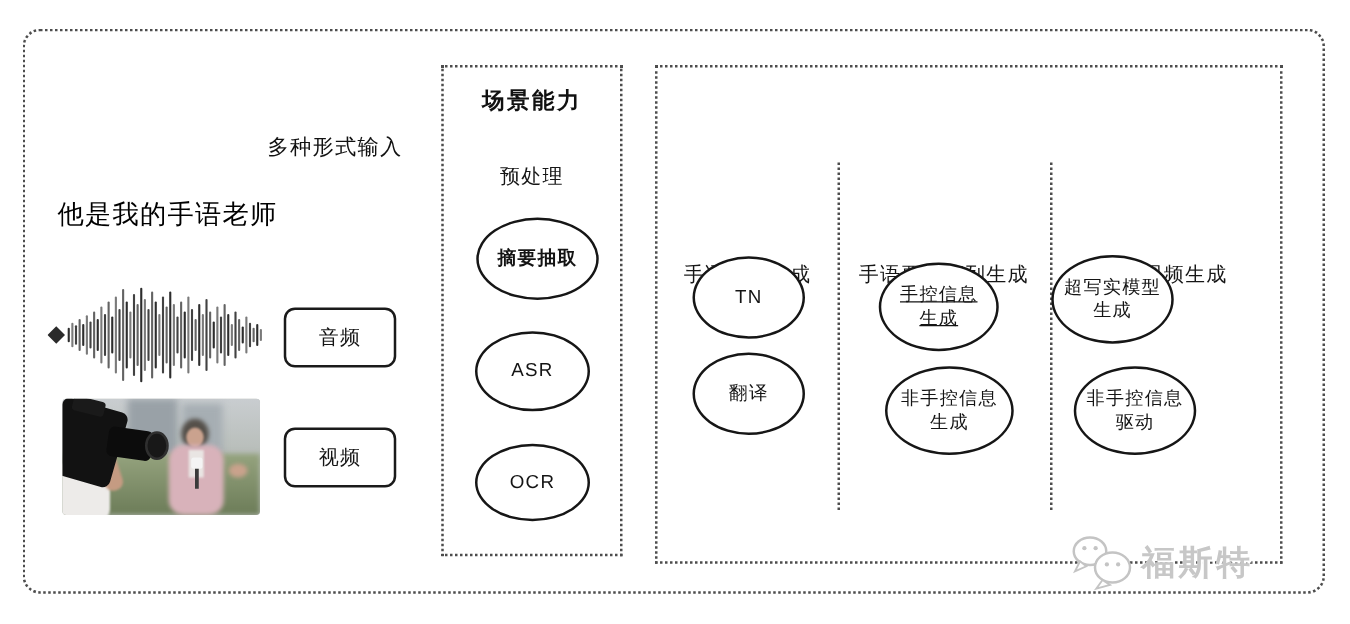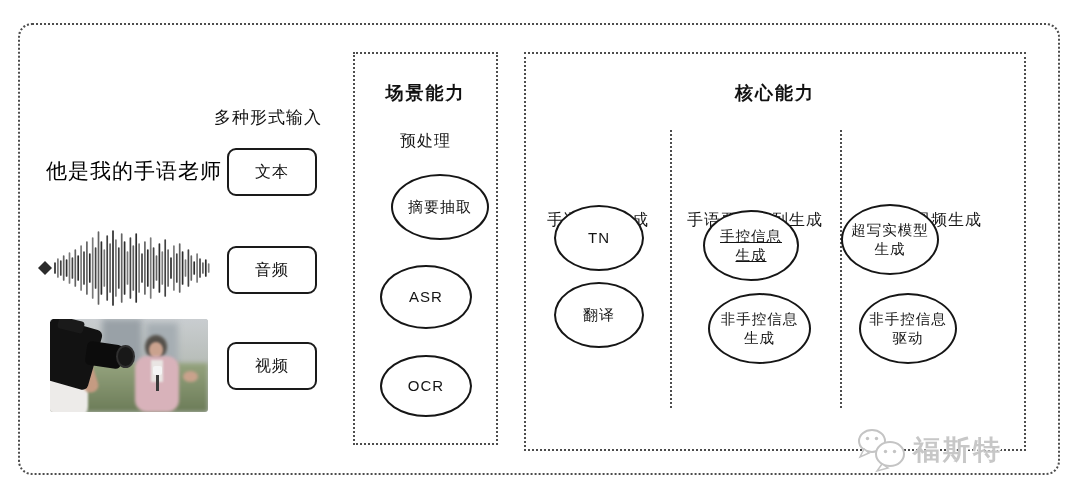--- a/index.html
+++ b/index.html
@@ -53,21 +53,21 @@
   .scene-box{
     position:absolute;left:353px;top:52px;width:141px;height:389px;
     border:2px dotted #4d4d4d;
   }
   .core-box{
     position:absolute;left:524px;top:52px;width:498px;height:395px;
     border:2px dotted #4d4d4d;
   }
   .box-title{
     position:absolute;left:0;right:0;top:14px;text-align:center;
-    font-size:18px;font-weight:700;letter-spacing:2px;color:#111;margin-top:13px;
+    font-size:18px;font-weight:700;letter-spacing:2px;color:#111;
   }
   .scene-sub{
     position:absolute;left:0;right:0;top:77px;text-align:center;
     font-size:16px;letter-spacing:1px;color:#161616;
   }
   .divider{
     position:absolute;top:76px;height:278px;width:0;
     border-left:2px dotted #4d4d4d;
   }
   .d1{left:144px;}
@@ -79,21 +79,21 @@
   .ch1{left:0;width:144px;}
   .ch2{left:144px;width:170px;}
   .ch3{left:314px;width:182px;}
   .node{
     position:absolute;border:2.5px solid #161616;border-radius:50%;background:#fff;
     display:flex;align-items:center;justify-content:center;text-align:center;
     font-size:15px;letter-spacing:1px;color:#141414;white-space:pre-line;line-height:1.3;
   }
   .node.small-text{font-size:14.5px;}
   
-  .sn0{left:36px;top:120px;width:94px;height:62px;}
+  .sn0{left:26px;top:120px;width:94px;height:62px;font-weight:bold;}
   .sn1{left:25px;top:211px;width:88px;height:60px;}
   .sn2{left:25px;top:301px;width:88px;height:58px;}
   
   .cn00{left:28px;top:151px;width:86px;height:62px;}
   .cn01{left:28px;top:228px;width:86px;height:62px;}
   .cn10{left:177px;top:156px;width:92px;height:67px;text-decoration:underline;}
   .cn11{left:182px;top:239px;width:99px;height:67px;}
   .cn20{left:315px;top:150px;width:94px;height:67px;}
   .cn21{left:333px;top:239px;width:94px;height:67px;}
   
@@ -186,40 +186,36 @@
     <div class="ph-micstick"></div>
     <div class="ph-hand"></div>
     <div class="ph-shirt"></div>
     <div class="ph-arm"></div>
     <div class="ph-cam"></div>
     <div class="ph-lens"></div>
     <div class="ph-lensfront"></div>
     <div class="ph-camtop"></div>
   </div>
 
-  <div class="input-box" style="top:148px">
-    <span>文本</span>
-  </div>
   <div class="input-box" style="top:246px">
     <span>音频</span>
   </div>
   <div class="input-box" style="top:342px">
     <span>视频</span>
   </div>
 
   <div class="scene-box">
     <div class="box-title">场景能力</div>
     <div class="scene-sub">预处理</div>
     <div class="node sn0">摘要抽取</div>
     <div class="node sn1">ASR</div>
     <div class="node sn2">OCR</div>
   </div>
 
   <div class="core-box">
-    <div class="box-title">核心能力</div>
     <div class="divider d1"></div>
     <div class="divider d2"></div>
 
     <div class="col-header ch1">手语文本生成</div>
     <div class="col-header ch2">手语要素序列生成</div>
     <div class="col-header ch3">手语视频生成</div>
 
     <div class="node cn00">TN</div>
     <div class="node cn01">翻译</div>
     <div class="node cn10 small-text">手控信息

